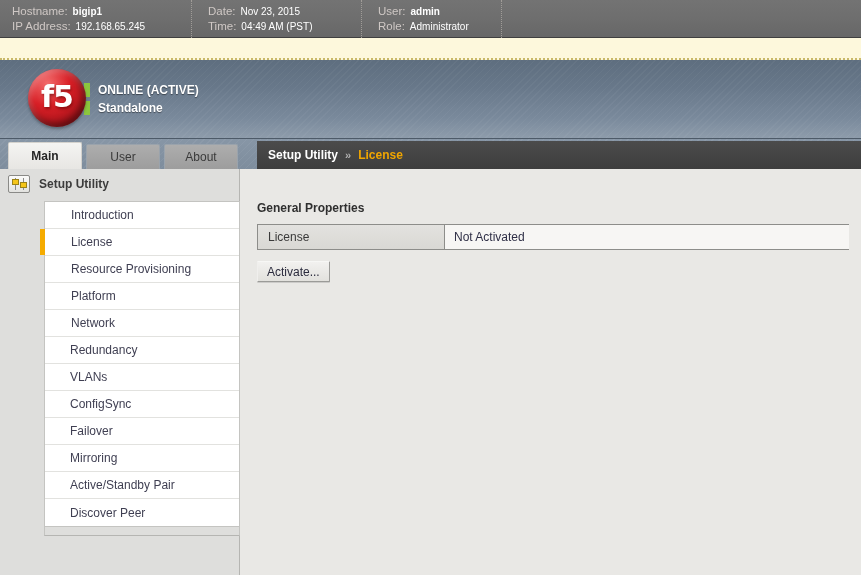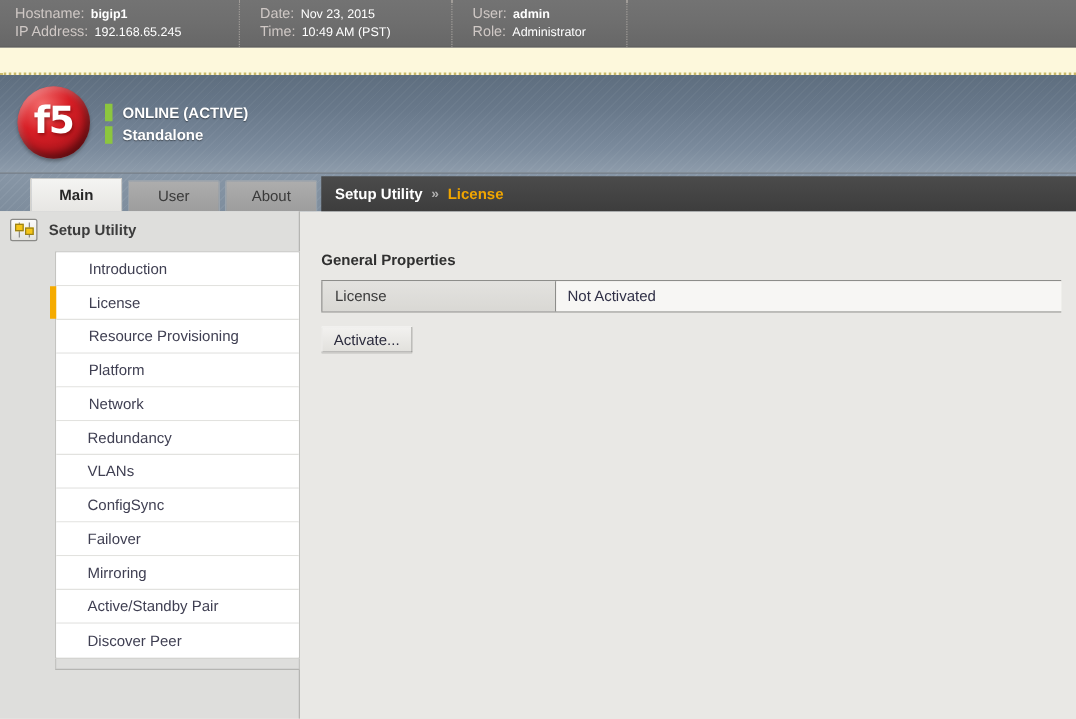--- a/index.html
+++ b/index.html
@@ -73,21 +73,21 @@
         rgba(0,0,0,0) 1px,
         rgba(0,0,0,0) 5px
       ),
       linear-gradient(to bottom, #5e6e7f 0%, #68788a 35%, #7a8a9c 75%, #8e9cab 100%);
     border-bottom: 1px solid #4d5a68;
     display: flex;
     align-items: center;
   }
   .f5-logo {
     position: absolute;
-    left: 14px;
+    left: 28px;
     top: 9px;
     width: 58px;
     height: 58px;
     border-radius: 50%;
     background:
       radial-gradient(circle at 34% 26%, #f36d6d 0%, #d81f26 38%, #a8131a 78%, #7d0d12 100%);
     box-shadow: inset -3px -4px 7px rgba(0,0,0,0.45),
                 inset 2px 3px 6px rgba(255,255,255,0.30),
                 0 2px 3px rgba(0,0,0,0.3);
     display: flex;
@@ -140,21 +140,20 @@
       ),
       linear-gradient(to bottom, #8796a6 0%, #7e8d9d 100%);
     display: flex;
     align-items: flex-end;
   }
   .tabs {
     display: flex;
     align-items: flex-end;
     padding-left: 8px;
     height: 30px;
-    margin-left: 16px;
   }
   .tab {
     height: 25px;
     min-width: 74px;
     margin-right: 4px;
     display: flex;
     align-items: center;
     justify-content: center;
     font-size: 12px;
     font-weight: bold;
@@ -379,21 +378,21 @@
       <span class="status-val">192.168.65.245</span>
     </div>
   </div>
   <div class="status-group sg-date">
     <div class="status-line">
       <span class="status-key">Date:</span>
       <span class="status-val">Nov 23, 2015</span>
     </div>
     <div class="status-line">
       <span class="status-key">Time:</span>
-      <span class="status-val">10:49 AM (PST)</span>
+      <span class="status-val">04:49 AM (PST)</span>
     </div>
   </div>
   <div class="status-group sg-user">
     <div class="status-line">
       <span class="status-key">User:</span>
       <span class="status-val bold">admin</span>
     </div>
     <div class="status-line">
       <span class="status-key">Role:</span>
       <span class="status-val">Administrator</span>

